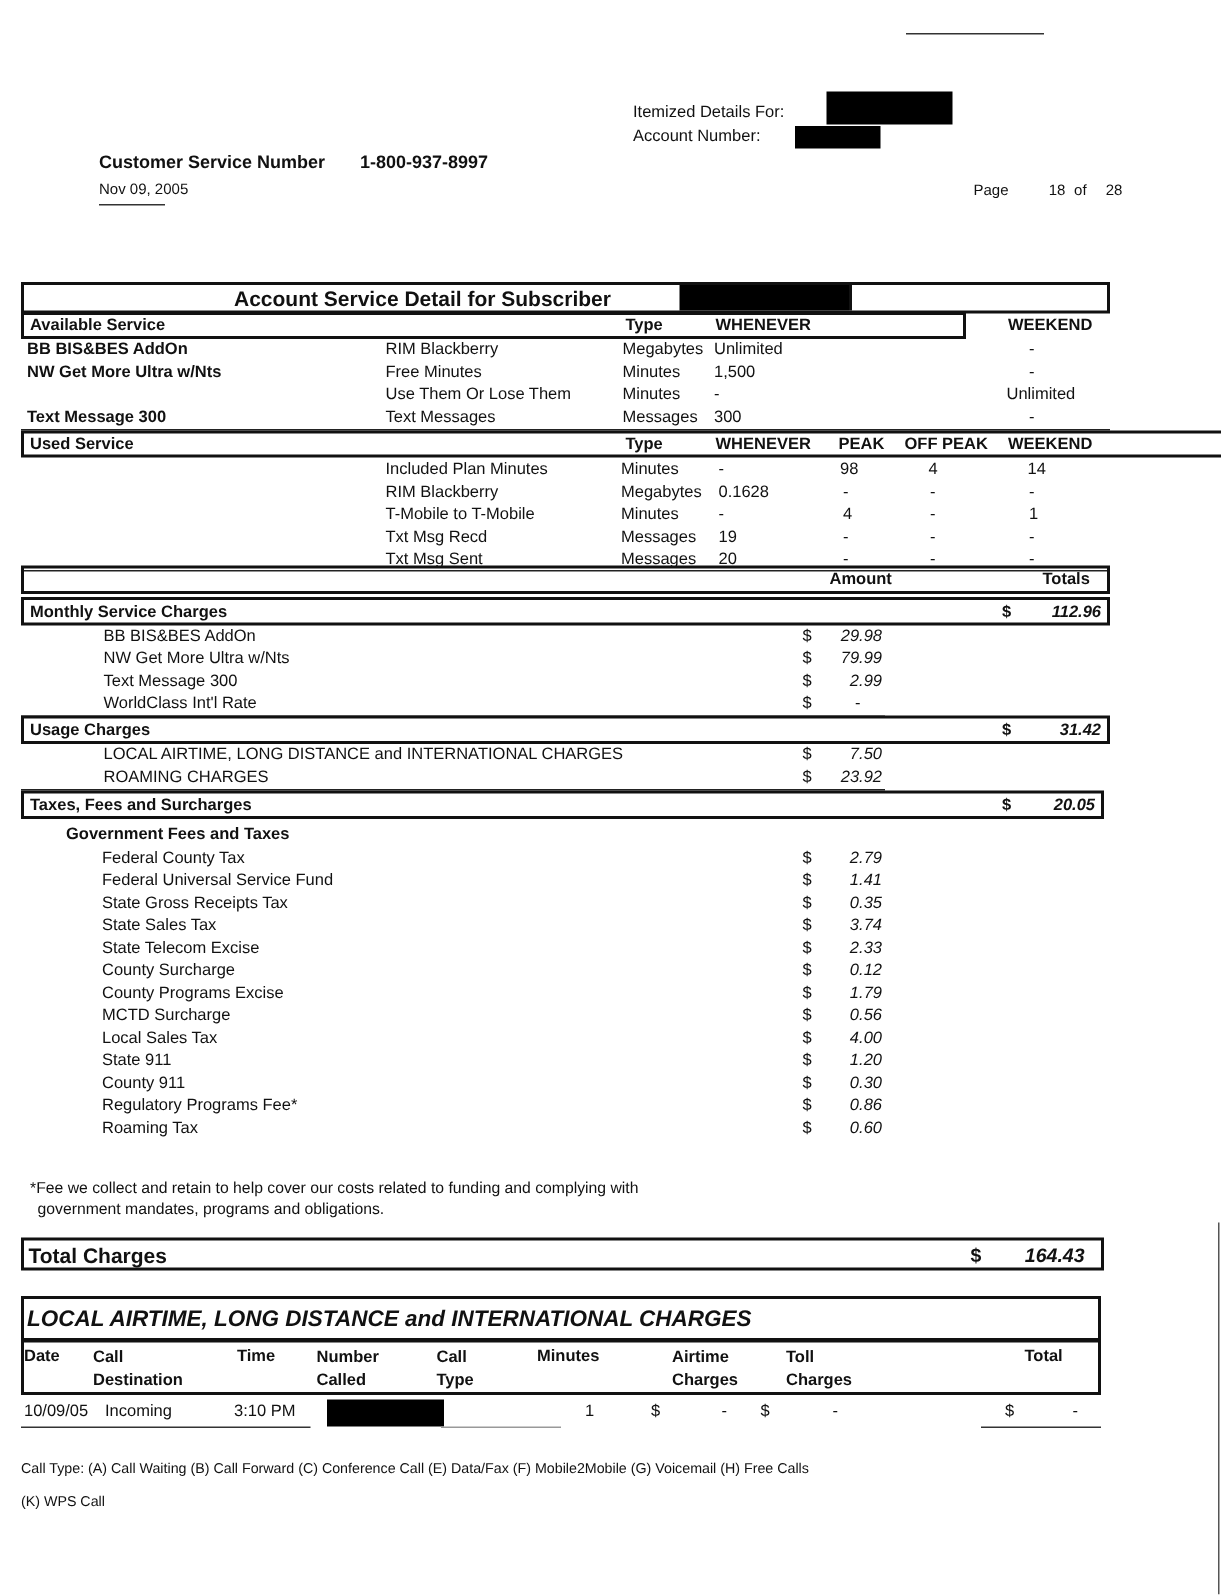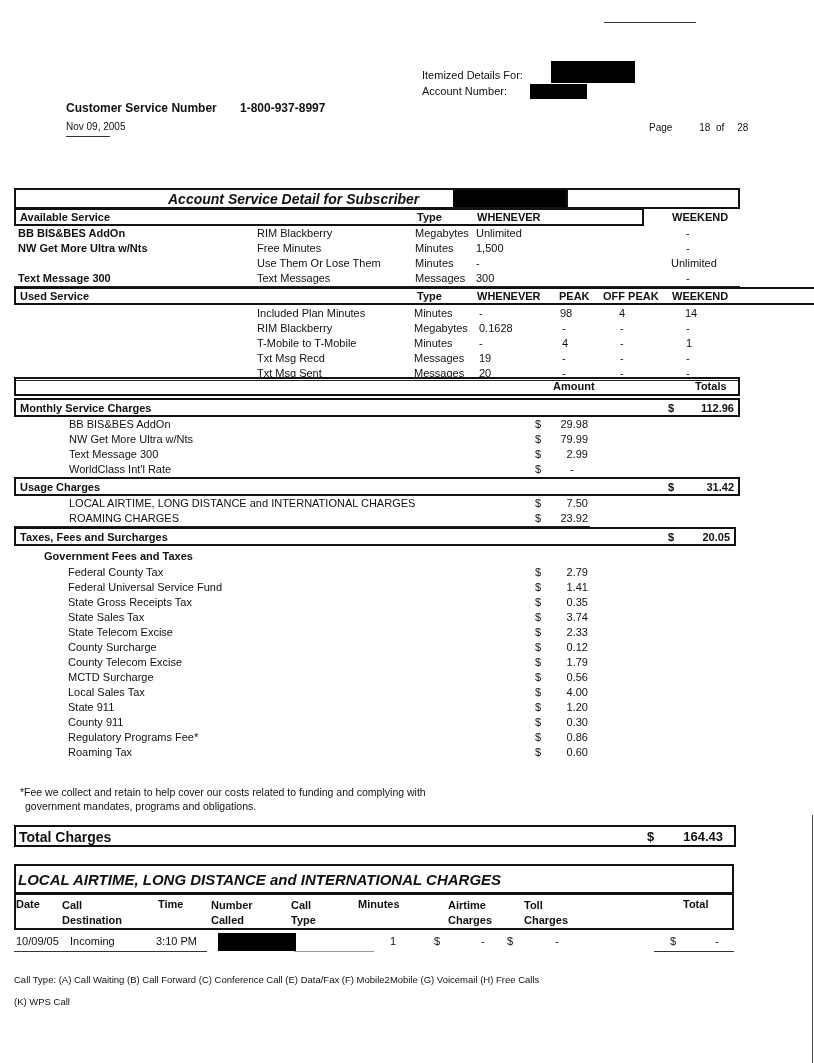--- a/index.html
+++ b/index.html
@@ -8,21 +8,21 @@
     font-family: "Liberation Sans", sans-serif; color: #111; font-size: 11px;
   }
   .abs { position: absolute; white-space: nowrap; }
   .bold { font-weight: bold; }
   .redact { background: #000; position: absolute; }
   .box { position: absolute; border: 2px solid #111; box-sizing: border-box; }
   .row { position: absolute; left: 0; width: 100%; height: 15px; }
   .cell { position: absolute; white-space: nowrap; }
   .ul { border-bottom: 1px solid #222; }
   .scan-line { position: absolute; background: #333; }
-  .r { text-align: right; }
+  .r { text-align: right; font-style: italic; }
 </style>
 </head>
 <body>
 
 <div class="scan-line" style="left:604px;top:22px;width:92px;height:1px;"></div>
 <div class="scan-line" style="left:812px;top:815px;width:1px;height:248px;background:#555;"></div>
 
 <div class="abs" style="left:422px;top:69px;font-size:11px;">Itemized Details For:</div>
 <div class="redact" style="left:551px;top:61px;width:84px;height:22px;"></div>
 <div class="abs" style="left:422px;top:85px;font-size:11px;">Account Number:</div>
@@ -35,21 +35,21 @@
 <div class="scan-line" style="left:66px;top:136px;width:44px;height:1px;"></div>
 
 <div class="abs" style="left:649px;top:122px;font-size:10px;">
   <span>Page</span>
   <span style="margin-left:24px;">18</span>
   <span style="margin-left:3px;">of</span>
   <span style="margin-left:10px;">28</span>
 </div>
 
 <div class="box" style="left:14px;top:188px;width:726px;height:21px;">
-  <div class="abs bold" style="left:140px;top:1px;font-size:14px;font-style:italic;margin-left:12px;">Account Service Detail for Subscriber</div>
+  <div class="abs bold" style="left:140px;top:1px;font-size:14px;">Account Service Detail for Subscriber</div>
   <div class="redact" style="left:437px;top:0px;width:113px;height:17px;"></div>
   <div style="position:absolute;left:550px;top:0;width:2px;height:17px;background:#111;"></div>
 </div>
 
 <div class="box" style="left:14px;top:208px;width:630px;height:18px;">
   <div class="cell bold" style="left:4px;top:1px;font-size:11px;">Available Service</div>
   <div class="cell bold" style="left:401px;top:1px;font-size:11px;">Type</div>
   <div class="cell bold" style="left:461px;top:1px;font-size:11px;">WHENEVER</div>
   <div class="cell bold" style="left:656px;top:1px;font-size:11px;">WEEKEND</div>
 </div>
@@ -220,21 +220,21 @@
       <div class="cell" style="left:54px;">State Telecom Excise</div>
       <div class="cell" style="left:521px;">$</div>
       <div class="cell r" style="right:152px;">2.33</div>
     </div>
   <div class="row" style="top:75px;">
       <div class="cell" style="left:54px;">County Surcharge</div>
       <div class="cell" style="left:521px;">$</div>
       <div class="cell r" style="right:152px;">0.12</div>
     </div>
   <div class="row" style="top:90px;">
-      <div class="cell" style="left:54px;">County Telecom Excise</div>
+      <div class="cell" style="left:54px;">County Programs Excise</div>
       <div class="cell" style="left:521px;">$</div>
       <div class="cell r" style="right:152px;">1.79</div>
     </div>
   <div class="row" style="top:105px;">
       <div class="cell" style="left:54px;">MCTD Surcharge</div>
       <div class="cell" style="left:521px;">$</div>
       <div class="cell r" style="right:152px;">0.56</div>
     </div>
   <div class="row" style="top:120px;">
       <div class="cell" style="left:54px;">Local Sales Tax</div>

